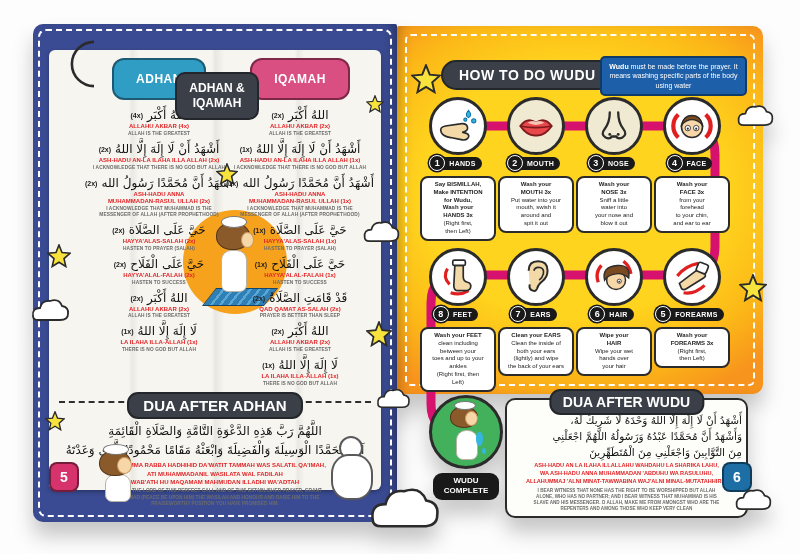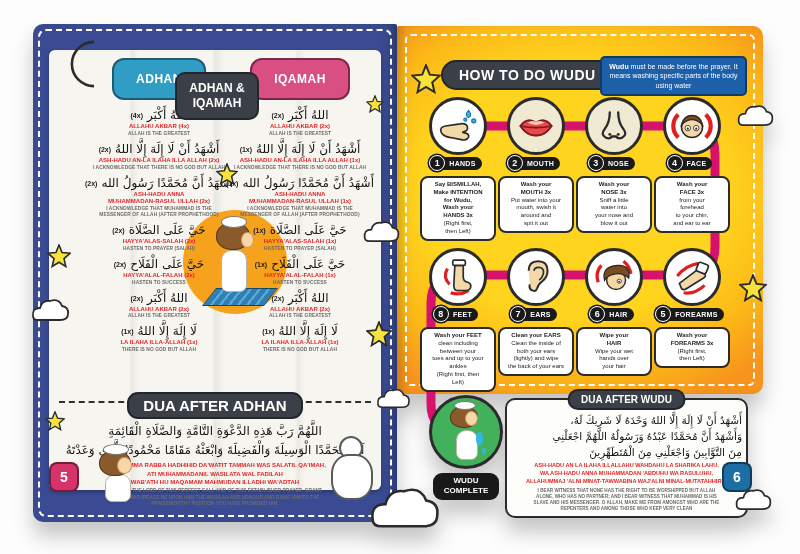--- a/index.html
+++ b/index.html
@@ -69,21 +69,21 @@
     padding:3px 6px 3px 15px;letter-spacing:.3px;}
   .step-num{position:absolute;left:-5px;top:-2px;width:16px;height:16px;background:#191919;border:1.6px solid #fff;
     box-shadow:0 0 0 1.5px #191919;border-radius:50%;display:flex;align-items:center;justify-content:center;font-size:9px;}
   .step-box{margin-top:6px;width:76px;background:#fff;border:2px solid var(--ink);border-radius:8px;padding:3px 2px;
     font-size:6px;line-height:1.3;text-align:center;color:#222;}
   .step-box b{display:block;white-space:pre-line;}
   .step-box span{display:block;white-space:pre-line;}
   
   .dua-wudu{position:absolute;left:108px;top:372px;width:243px;background:#fdfdfa;border:2.5px solid var(--ink);border-radius:10px;
     text-align:center;padding:10px 4px 4px;z-index:3;}
-  .dua-wudu .dua-title{position:absolute;left:50%;transform:translateX(-50%);top:-11px;font-size:10px;padding:3px 12px;white-space:nowrap;}
+  .dua-wudu .dua-title{position:absolute;left:50%;transform:translateX(-50%);top:-11px;font-size:14px;padding:3px 12px;white-space:nowrap;}
   .dua-wudu .dua-ar{font-size:10.5px;line-height:1.5;text-align:right;}
   .dua-wudu .dua-translit{font-size:5.6px;}
   .dua-wudu .dua-trans{font-size:4.6px;}
   .green-circle{position:absolute;left:32px;top:369px;width:74px;height:74px;border-radius:50%;background:var(--complete-green);
     border:3px solid var(--ink);z-index:3;overflow:hidden;}
   .complete-pill{position:absolute;left:36px;top:447px;width:66px;background:#191919;color:#fff;font-weight:bold;font-size:8px;
     text-align:center;line-height:1.3;border-radius:9px;padding:3px 0;z-index:4;}
   
   .deco{position:absolute;z-index:5;}
   .orange-circle{position:absolute;left:134px;top:160px;width:104px;height:104px;border-radius:50%;background:#f6a21d;z-index:1;}
@@ -220,20 +220,28 @@
             <div class="ar-row">
               <span class="count">(1x)</span>
               <span class="ar">حَيَّ عَلَى الْفَلَاح</span>
             </div>
             <div class="translit pre">HAYYA'ALAL-FALAH (1x)</div>
             <div class="trans pre">HASTEN TO SUCCESS</div>
           </div>
           <div class="item">
             <div class="ar-row">
               <span class="count">(2x)</span>
+              <span class="ar">قَدْ قَامَتِ الصَّلَاةُ</span>
+            </div>
+            <div class="translit pre">QAD QAMAT AS-SALAH (2x)</div>
+            <div class="trans pre">PRAYER IS BETTER THAN SLEEP</div>
+          </div>
+          <div class="item">
+            <div class="ar-row">
+              <span class="count">(2x)</span>
               <span class="ar">اللهُ أَكْبَر</span>
             </div>
             <div class="translit pre">ALLAHU AKBAR (2x)</div>
             <div class="trans pre">ALLAH IS THE GREATEST</div>
           </div>
           <div class="item">
             <div class="ar-row">
               <span class="count">(1x)</span>
               <span class="ar">لَا إِلَهَ إِلَّا اللهُ</span>
             </div>

